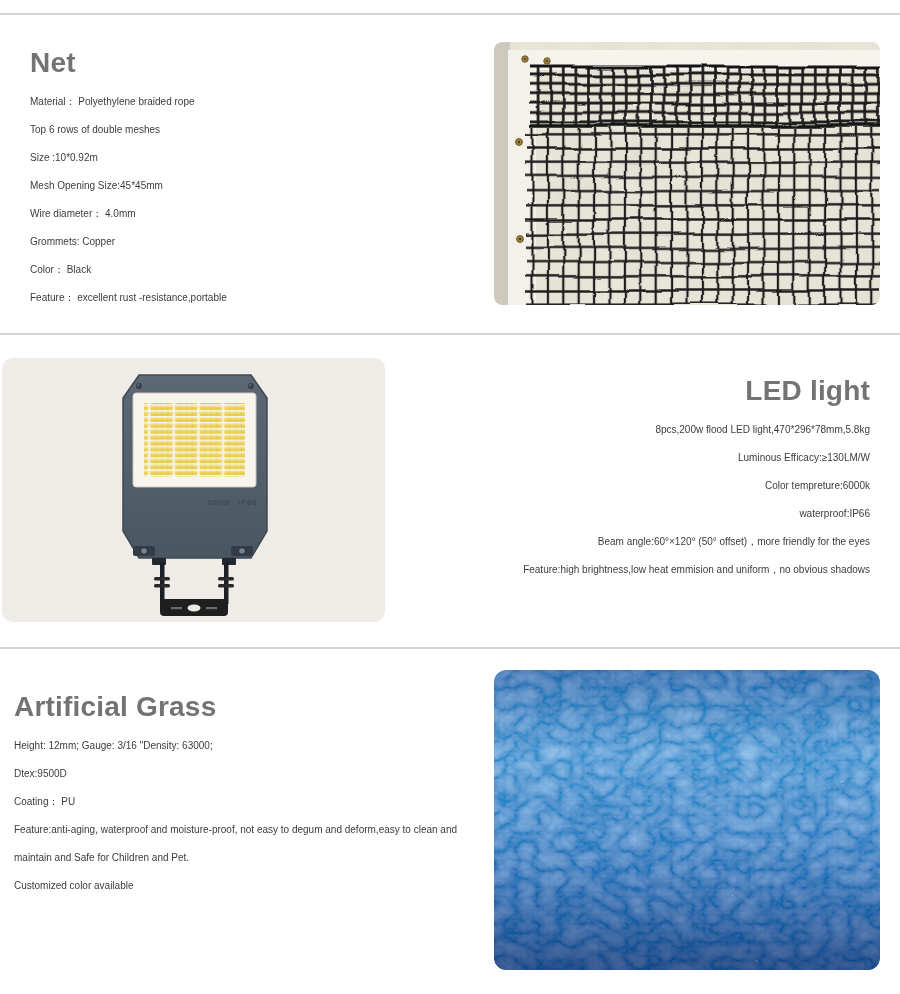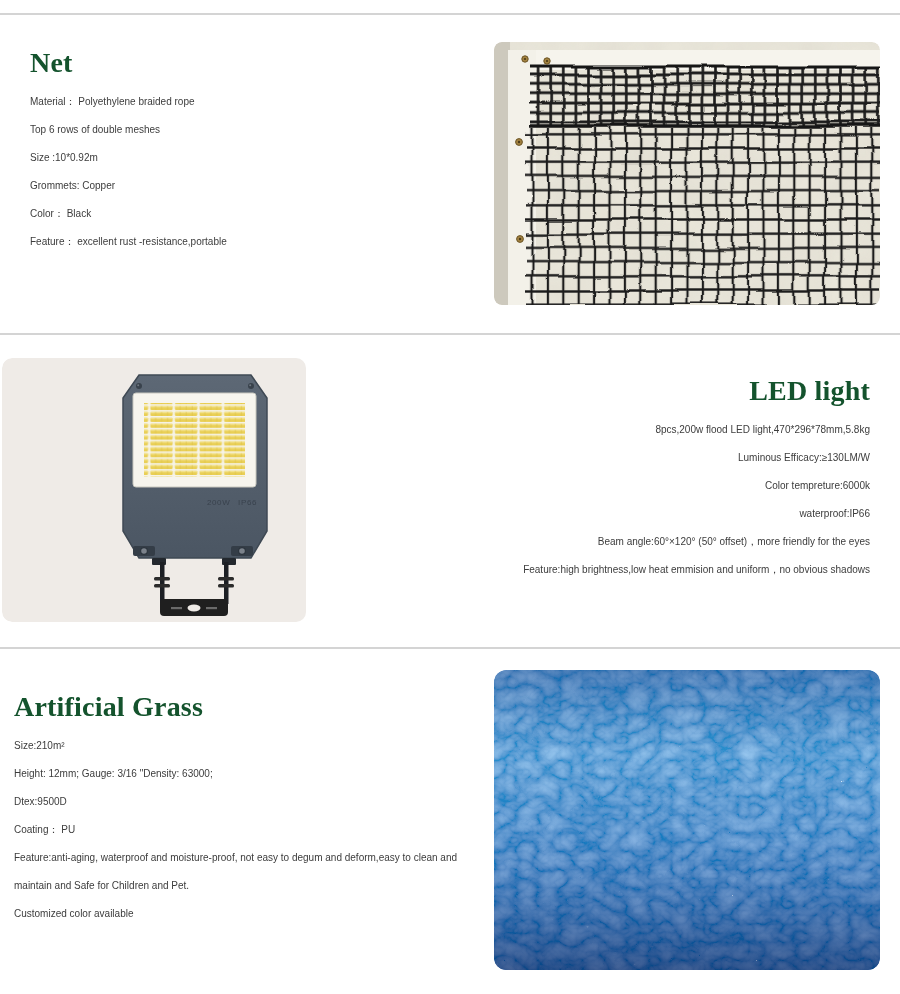--- a/index.html
+++ b/index.html
@@ -6,47 +6,49 @@
   html,body { margin:0; padding:0; background:#ffffff; }
   body { font-family:"Liberation Sans","DejaVu Sans",sans-serif; }
   .page { position:relative; width:900px; height:994px; background:#ffffff; overflow:hidden; }
 
   .divider { position:absolute; left:0; width:900px; height:2px; background:#d4d4d4; }
   .divider.d1 { top:13px; }
   .divider.d2 { top:333px; }
   .divider.d3 { top:647px; }
 
   .text-col { position:absolute; }
-  .sec-title { margin:0 0 8px 0; font-size:28px; line-height:34px; font-weight:700; color:#14532d; letter-spacing:.2px;font-family:Liberation Serif, serif; }
+  .sec-title { margin:0 0 8px 0; font-size:28px; line-height:34px; font-weight:700; color:#737373; letter-spacing:.2px; }
   .spec { font-size:10px; line-height:28px; color:#3c3c3c; }
 
   .net-text   { left:30px;  top:46px;  width:440px; }
   .led-text   { left:408px; top:374px; width:462px;text-align:right; }
   .grass-text { left:14px;  top:690px; width:452px; }
 
   .img-box { position:absolute; overflow:hidden; }
   .net-img   { left:494px; top:42px;  width:386px; height:263px; border-radius:8px; }
-  .led-img   { left:2px;   top:358px; width:304px; height:264px; border-radius:10px; }
+  .led-img   { left:2px;   top:358px; width:383px; height:264px; border-radius:10px; }
   .grass-img { left:494px; top:670px; width:386px; height:300px; border-radius:12px; }
   .img-box svg { display:block; }
 </style>
 </head>
 <body>
 
 <div class="page">
 
   <div class="divider d1"></div>
   <div class="divider d2"></div>
   <div class="divider d3"></div>
 
   <div class="text-col net-text">
     <h2 class="sec-title">Net</h2>
     <div class="spec">Material： Polyethylene braided rope</div>
     <div class="spec">Top 6 rows of double meshes</div>
     <div class="spec">Size :10*0.92m</div>
+    <div class="spec">Mesh Opening Size:45*45mm</div>
+    <div class="spec">Wire diameter： 4.0mm</div>
     <div class="spec">Grommets: Copper</div>
     <div class="spec">Color： Black</div>
     <div class="spec">Feature： excellent rust -resistance,portable</div>
   </div>
 
   <div class="img-box net-img">
     <svg viewBox="0 0 386 263" width="386" height="263" xmlns="http://www.w3.org/2000/svg">
       <defs>
         <pattern id="meshDense" width="12.6" height="9.4" patternUnits="userSpaceOnUse">
           <path d="M0 4.7 H12.6 M6.3 0 V9.4" stroke="#1a1a1a" stroke-width="2.6" fill="none"></path>
@@ -143,21 +145,20 @@
     <div class="spec">8pcs,200w flood LED light,470*296*78mm,5.8kg</div>
     <div class="spec">Luminous Efficacy:≥130LM/W</div>
     <div class="spec">Color tempreture:6000k</div>
     <div class="spec">waterproof:IP66</div>
     <div class="spec">Beam angle:60°×120° (50° offset)，more friendly for the eyes</div>
     <div class="spec">Feature:high brightness,low heat emmision and uniform，no obvious shadows</div>
   </div>
 
   <div class="text-col grass-text">
     <h2 class="sec-title">Artificial Grass</h2>
-    <div class="spec">Size:210m²</div>
     <div class="spec">Height: 12mm; Gauge: 3/16 "Density: 63000;</div>
     <div class="spec">Dtex:9500D</div>
     <div class="spec">Coating： PU</div>
     <div class="spec">Feature:anti-aging, waterproof and moisture-proof, not easy to degum and deform,easy to clean and maintain and Safe for Children and Pet.</div>
     <div class="spec">Customized color available</div>
   </div>
 
   <div class="img-box grass-img">
     <svg viewBox="0 0 386 300" width="386" height="300" xmlns="http://www.w3.org/2000/svg">
       <defs>

